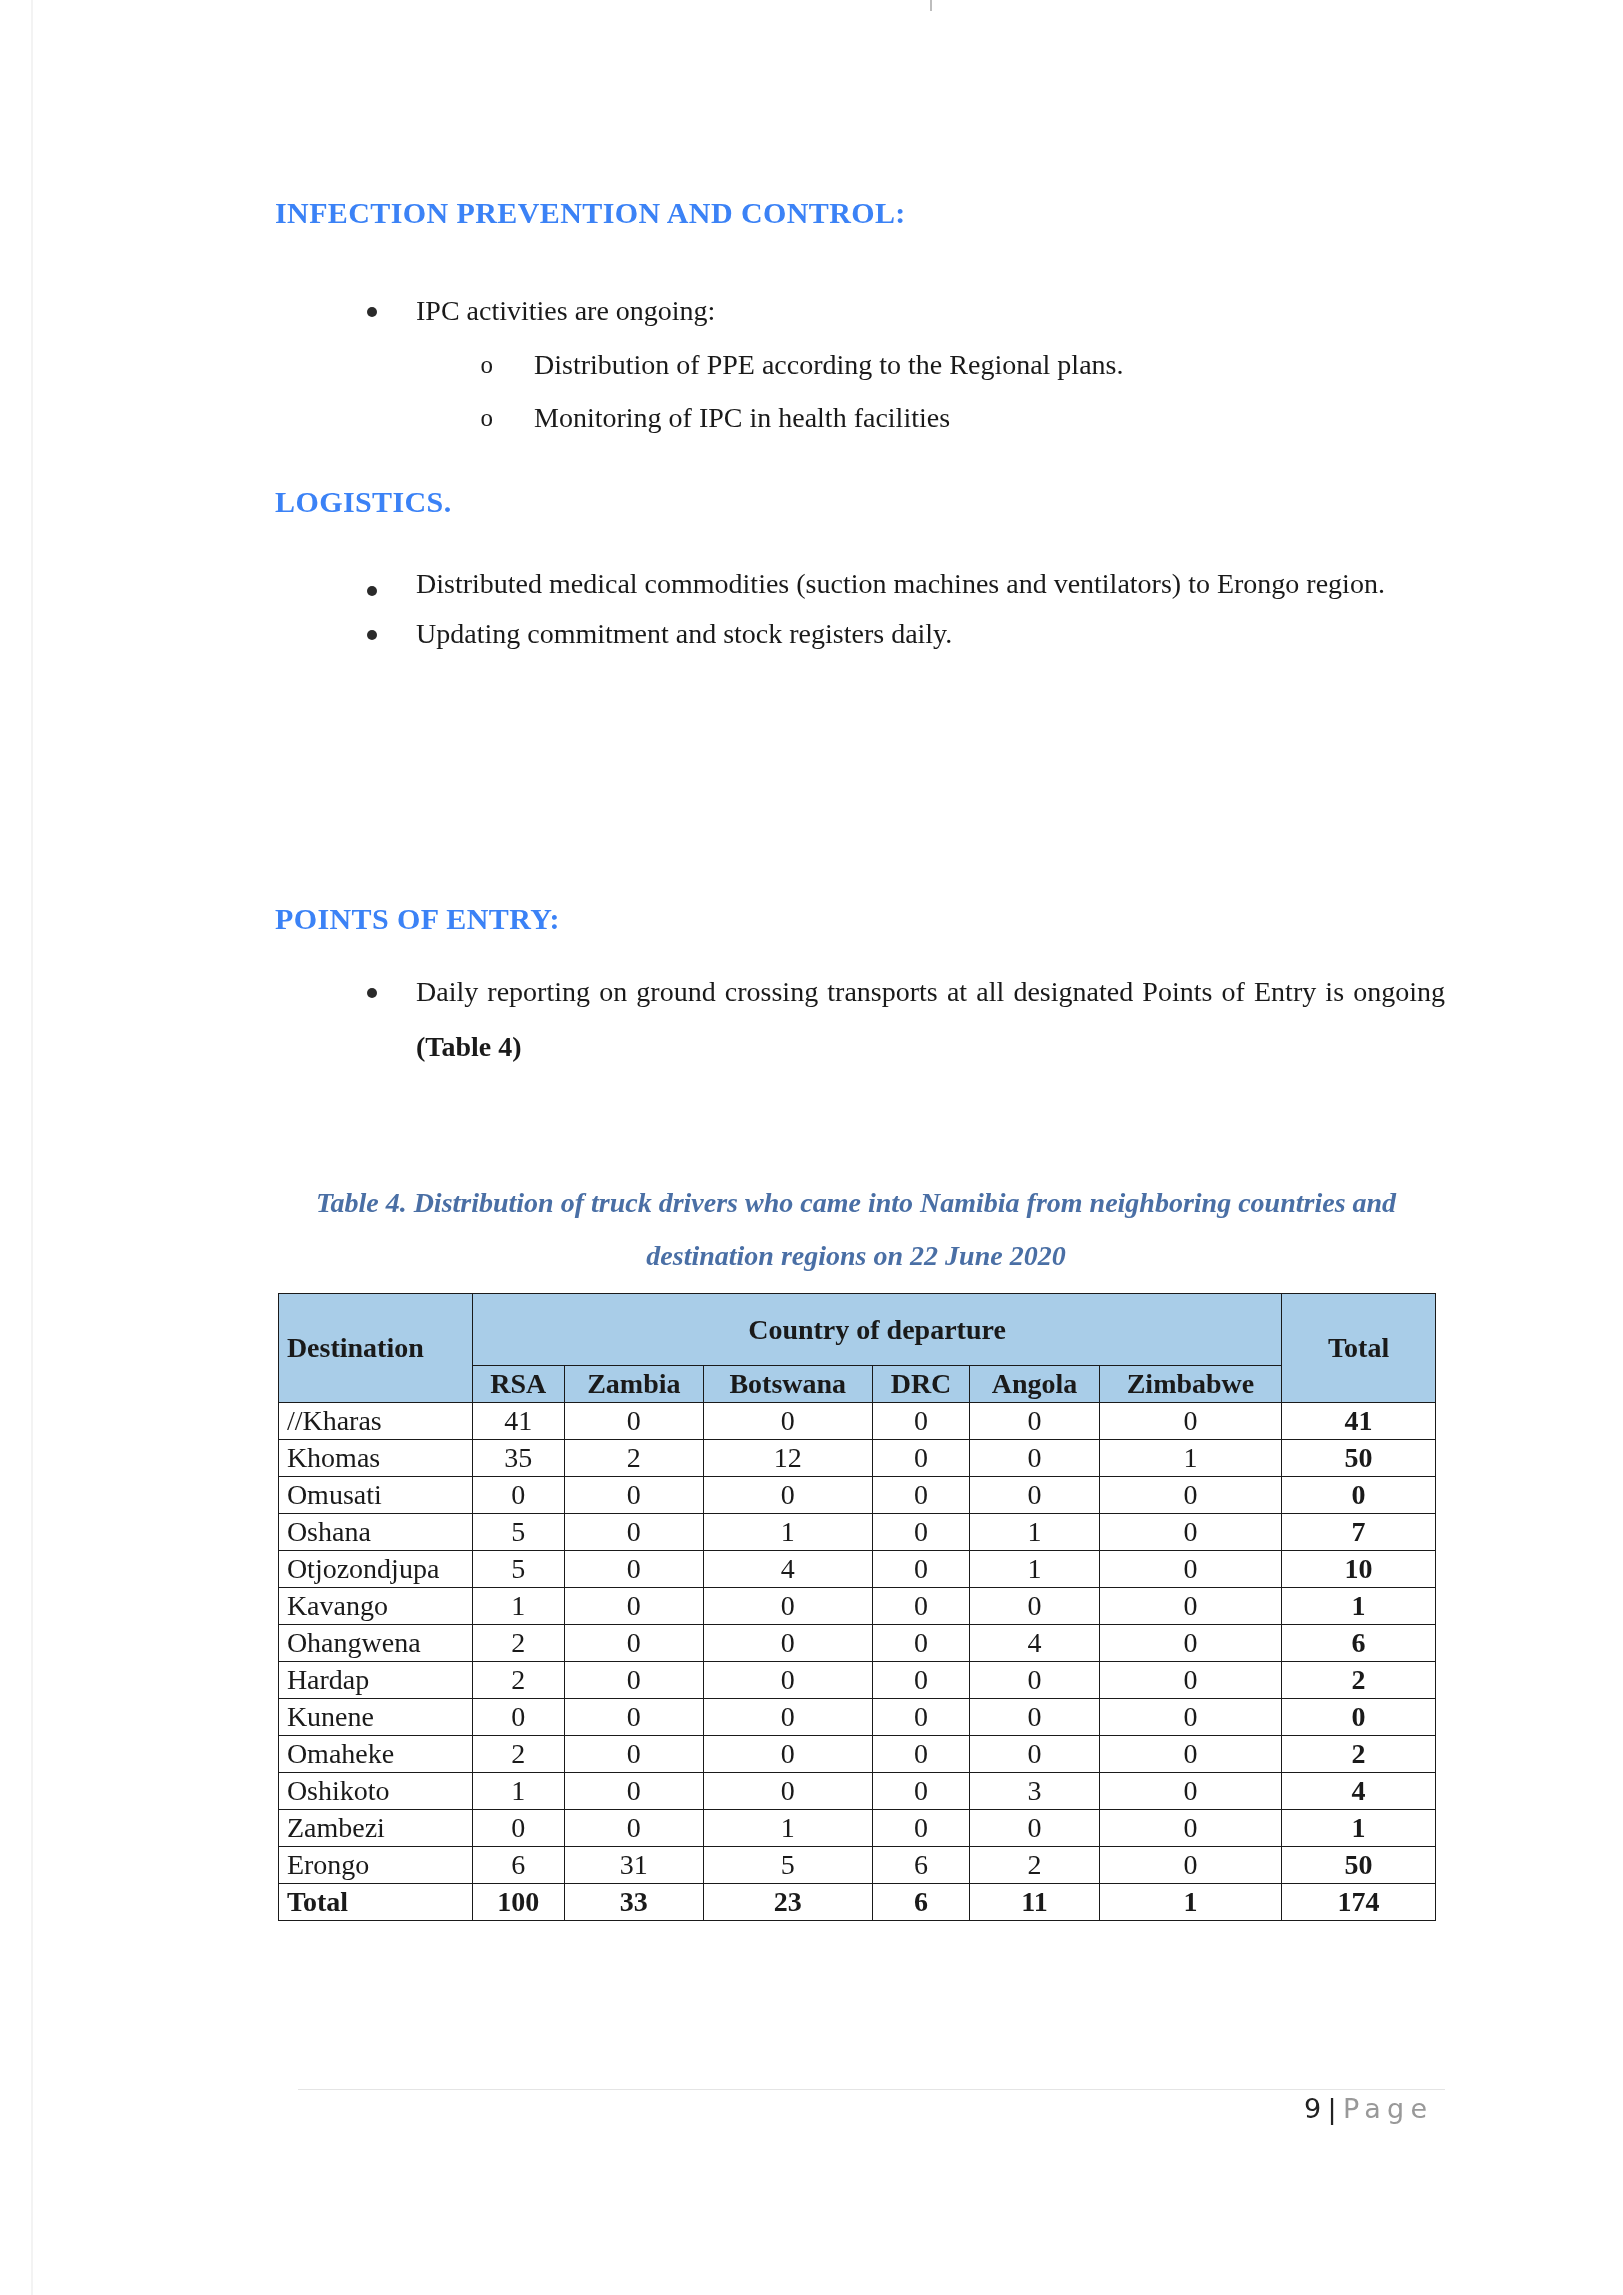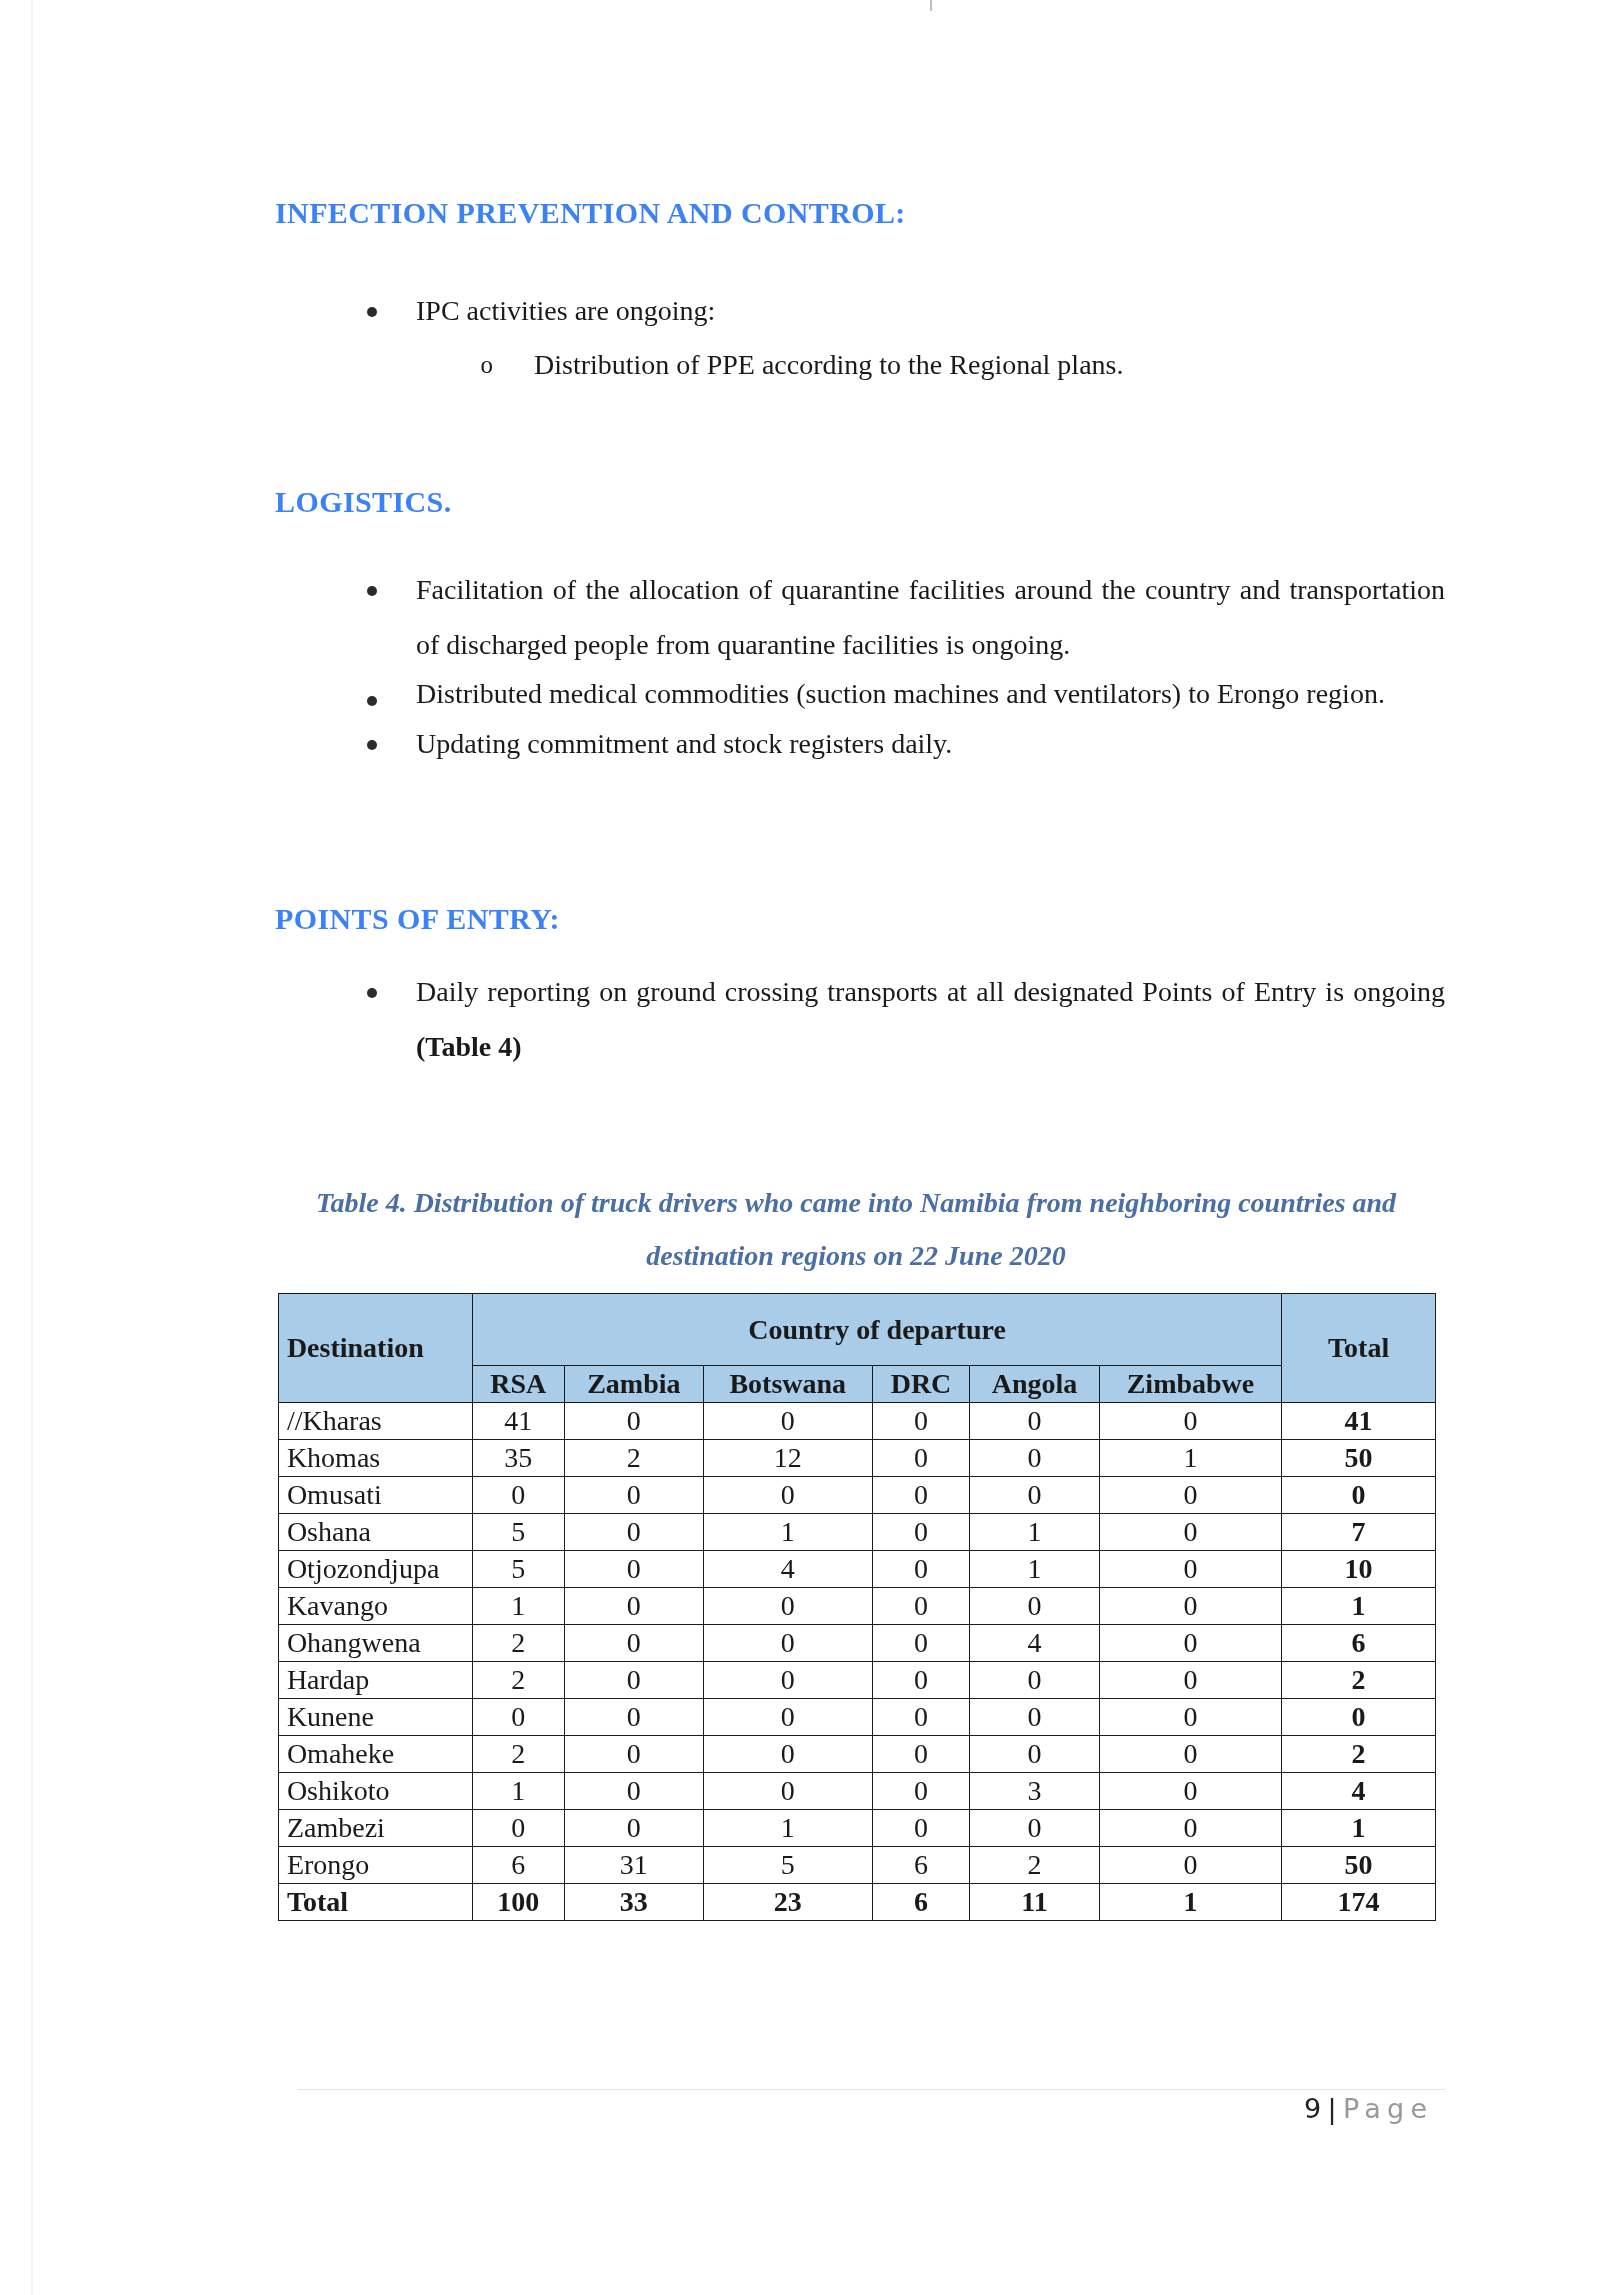--- a/index.html
+++ b/index.html
@@ -49,27 +49,27 @@
 
 <div class="page-edge"></div>
 <div class="top-mark"></div>
 
 <div class="heading" style="top:196px;">INFECTION PREVENTION AND CONTROL:</div>
 <ul class="bullet-list" style="top:283px;">
   <li class="bullet-item">
     <span>IPC activities are ongoing:</span>
     <ul class="sub-list">
       <li class="sub-item">Distribution of PPE according to the Regional plans.</li>
+      <li class="sub-item">Monitoring of IPC in health facilities</li>
     </ul>
   </li>
 </ul>
 
 <div class="heading" style="top:485px;">LOGISTICS.</div>
 <ul class="bullet-list" style="top:562px;">
-  <li class="bullet-item">Facilitation of the allocation of quarantine facilities around the country and transportation of discharged people from quarantine facilities is ongoing.</li>
   <li class="bullet-item" style="line-height:44px;">Distributed medical commodities (suction machines and ventilators) to Erongo region.</li>
   <li class="bullet-item">Updating  commitment and stock registers daily.</li>
 </ul>
 
 <div class="heading" style="top:902px;">POINTS OF ENTRY:</div>
 <ul class="bullet-list" style="top:964px;">
   <li class="bullet-item"><span>Daily reporting on ground crossing transports at all designated Points of Entry is ongoing</span> <b>(Table 4)</b></li>
 </ul>
 
 <div class="caption" style="top:1176px;text-align:center;">Table 4. Distribution of truck drivers who came into Namibia from neighboring countries and destination regions on 22 June 2020</div>

